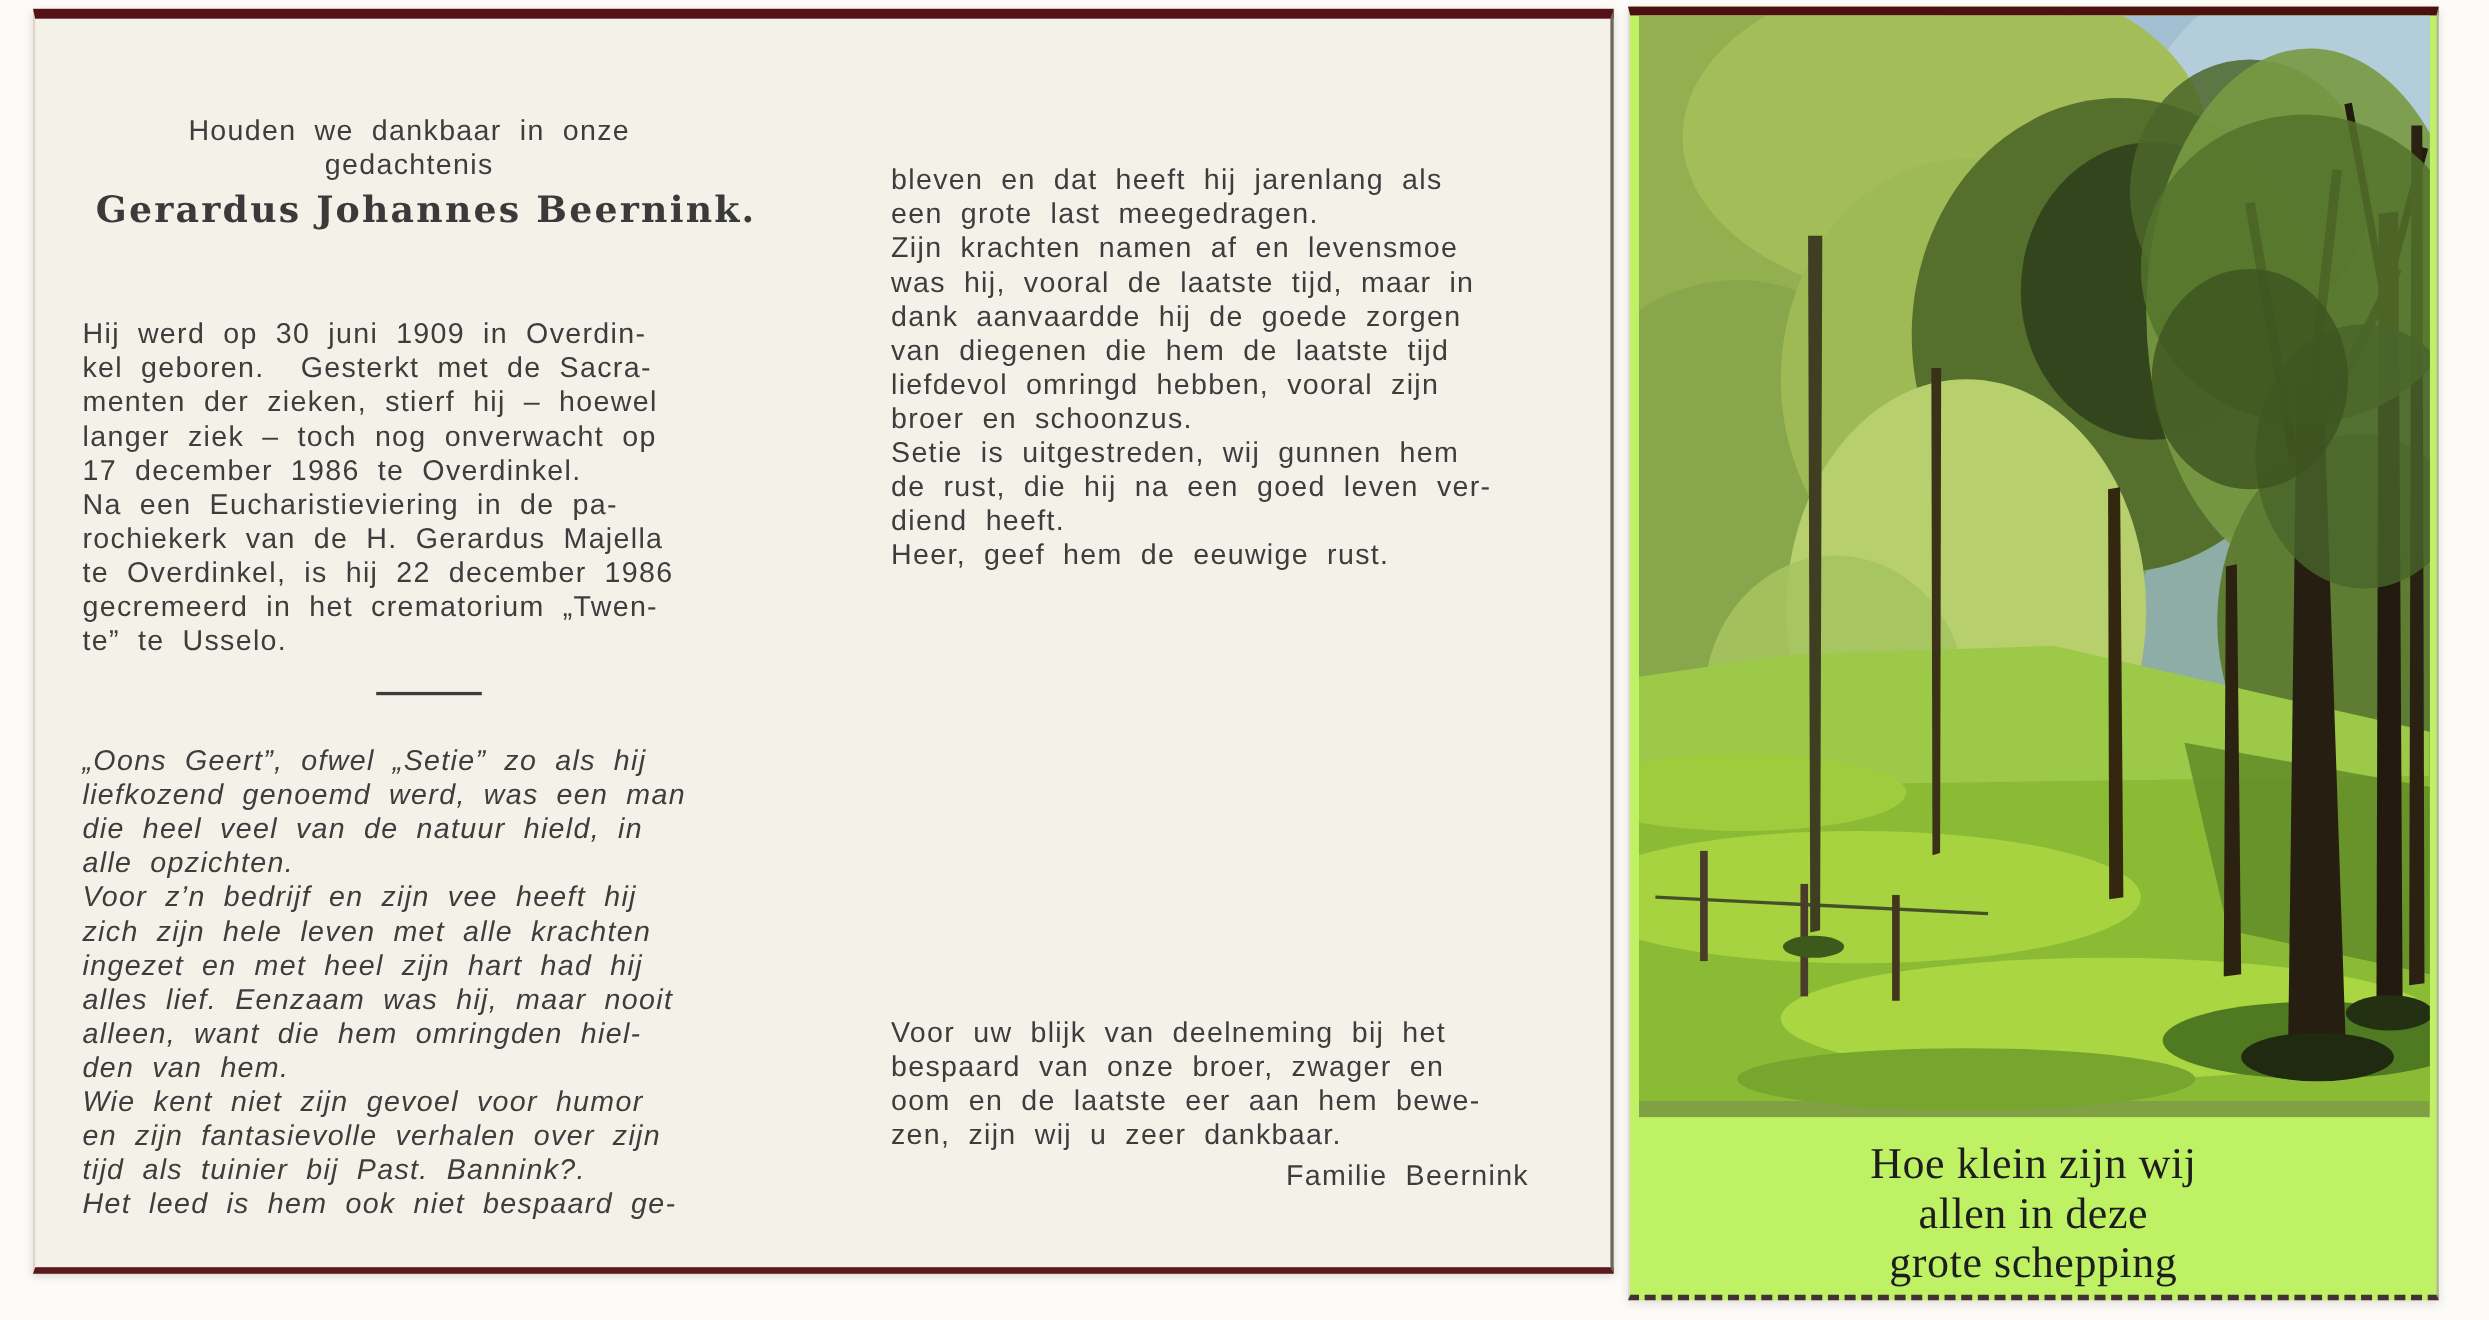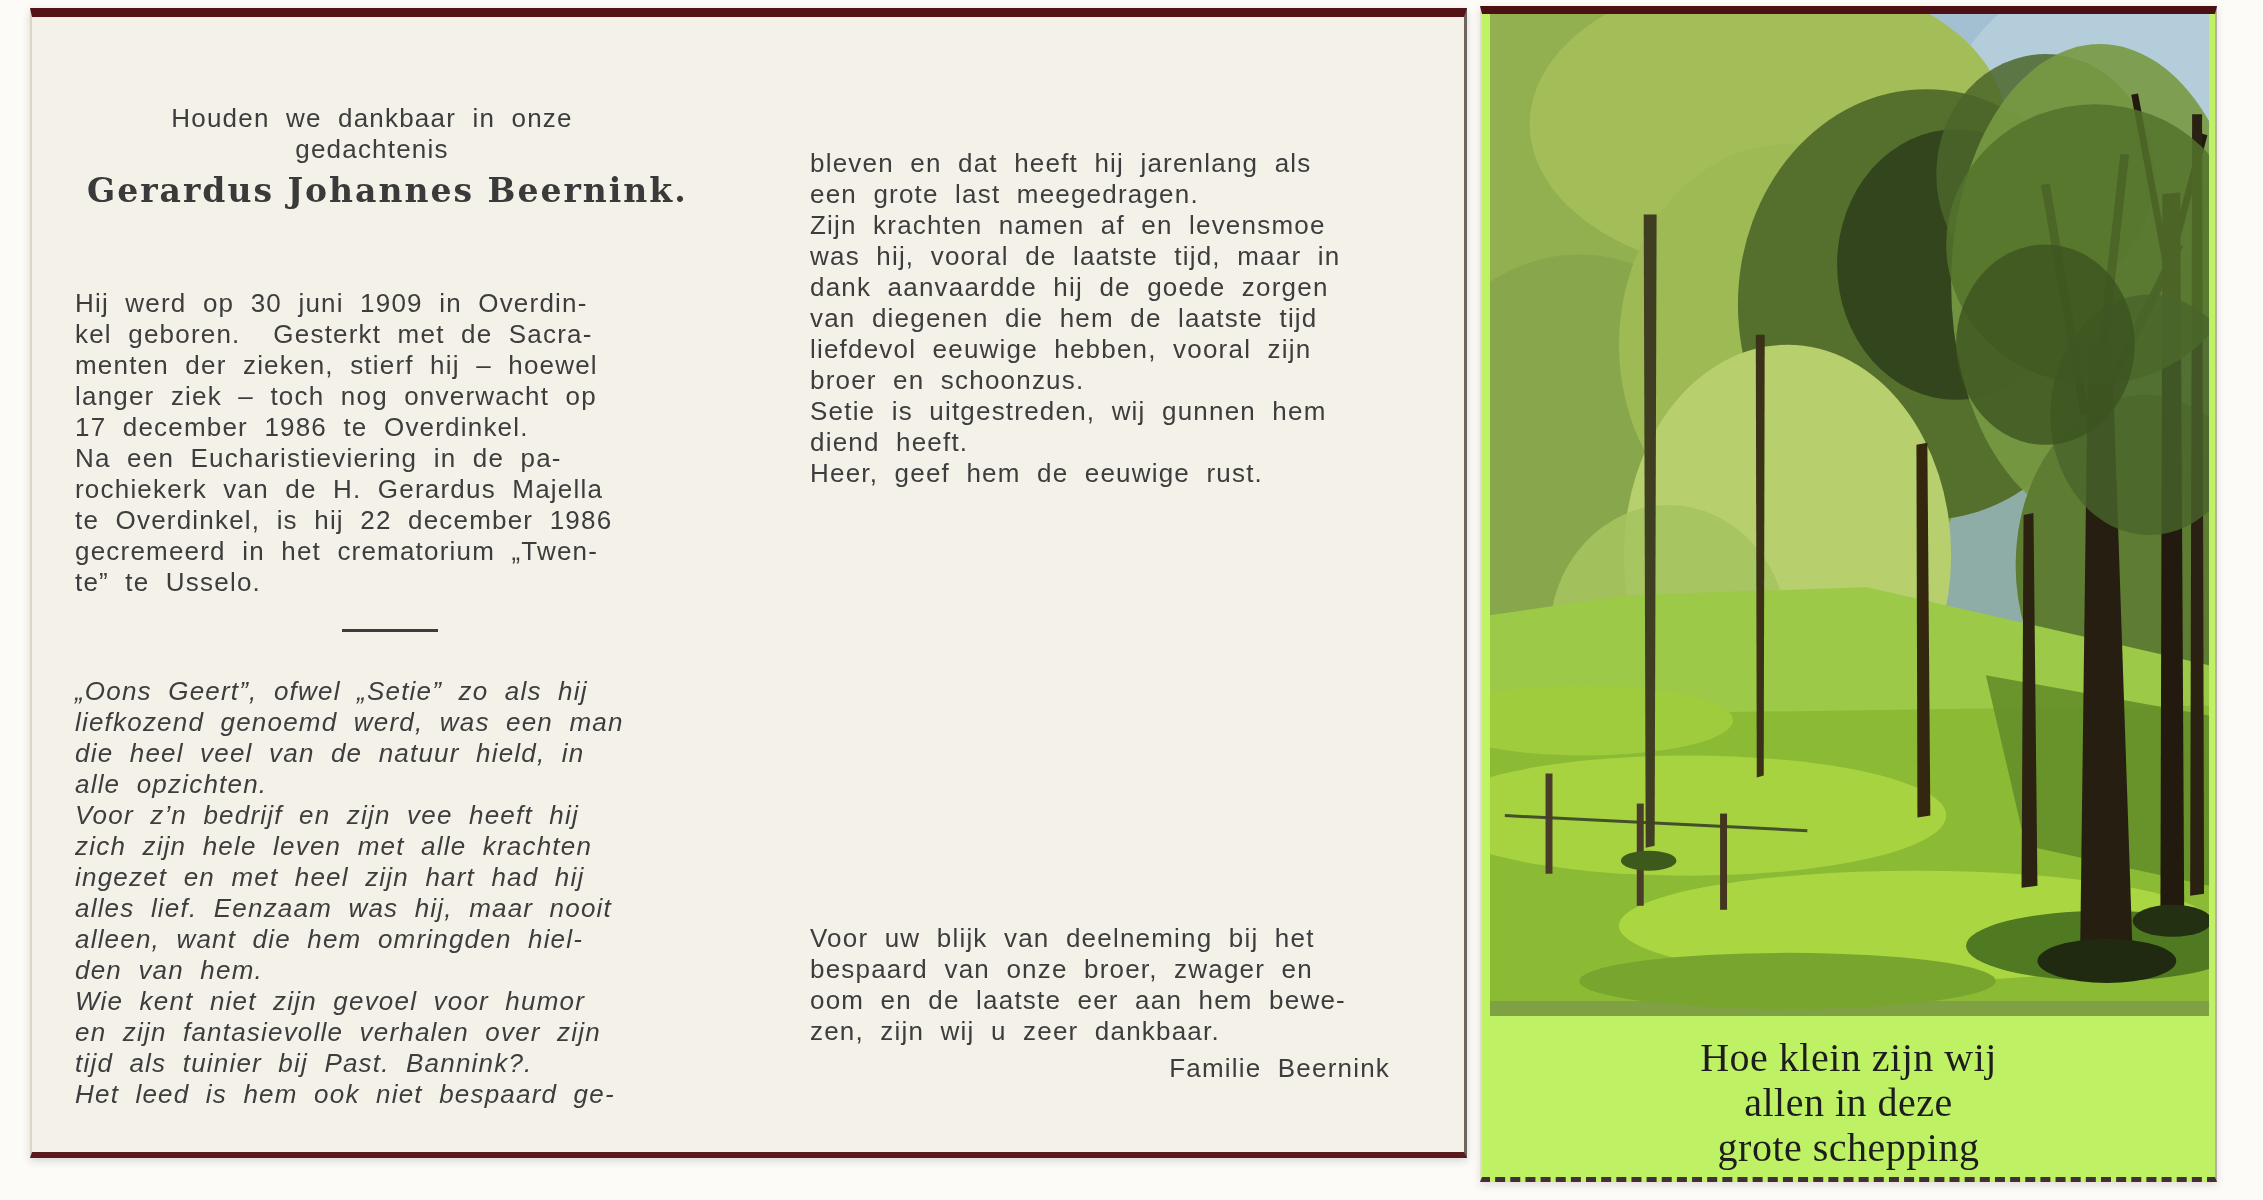--- a/index.html
+++ b/index.html
@@ -87,23 +87,24 @@
         <div class="tline">Het leed is hem ook niet bespaard ge-</div>
       </div>
 
     <div class="block c2para1 body-text">
         <div class="tline">bleven en dat heeft hij jarenlang als</div>
         <div class="tline">een grote last meegedragen.</div>
         <div class="tline">Zijn krachten namen af en levensmoe</div>
         <div class="tline">was hij, vooral de laatste tijd, maar in</div>
         <div class="tline">dank aanvaardde hij de goede zorgen</div>
         <div class="tline">van diegenen die hem de laatste tijd</div>
-        <div class="tline">liefdevol eeuwige hebben, vooral zijn</div>
+        <div class="tline">liefdevol omringd hebben, vooral zijn</div>
         <div class="tline">broer en schoonzus.</div>
         <div class="tline">Setie is uitgestreden, wij gunnen hem</div>
+        <div class="tline">de rust, die hij na een goed leven ver-</div>
         <div class="tline">diend heeft.</div>
         <div class="tline">Heer, geef hem de eeuwige rust.</div>
       </div>
 
     <div class="block thanks body-text">
         <div class="tline">Voor uw blijk van deelneming bij het</div>
         <div class="tline">bespaard van onze broer, zwager en</div>
         <div class="tline">oom en de laatste eer aan hem bewe-</div>
         <div class="tline">zen, zijn wij u zeer dankbaar.</div>
       </div>

